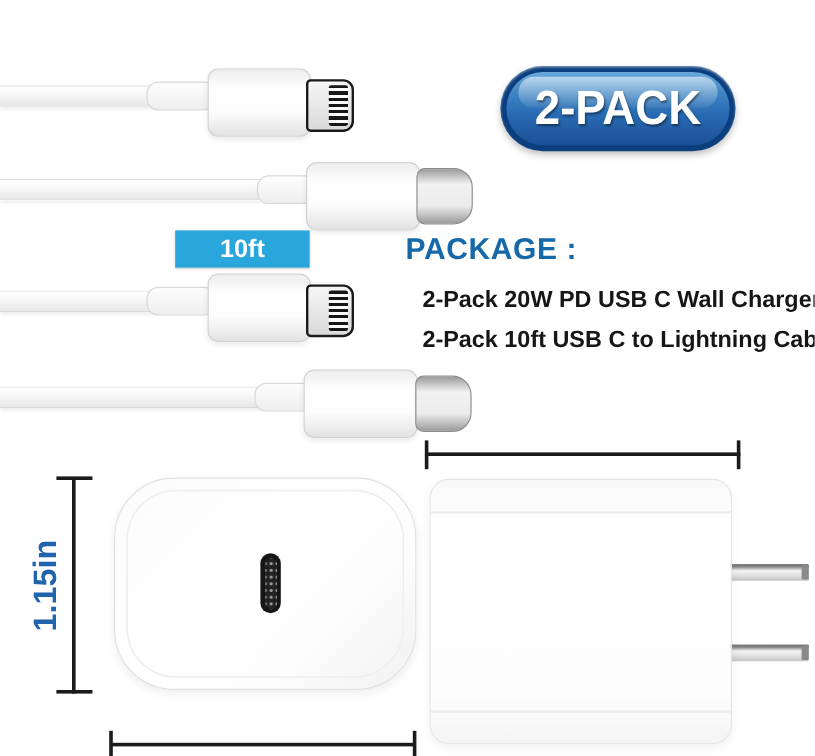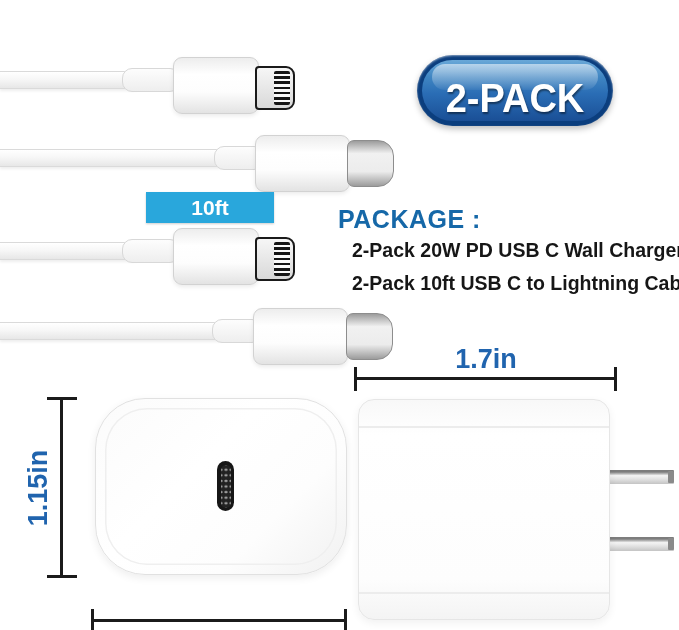--- a/index.html
+++ b/index.html
@@ -16,21 +16,21 @@
   }
   .title span{display:inline-block;transform:scaleX(0.84);transform-origin:center;letter-spacing:-0.5px;}
   
   .badge{
     position:absolute;left:417px;top:55px;width:196px;height:71px;border-radius:36px;
     background:#0b3e7e;box-shadow:0 3px 6px rgba(0,0,0,.25), inset 0 1px 2px rgba(255,255,255,.5);
   }
   .badge-inner{
     position:absolute;inset:5px;border-radius:31px;
     background:linear-gradient(to bottom,#6aa8d8 0%,#3f85c2 28%,#2a6db5 55%,#1a4f96 100%);
-    display:flex;align-items:flex-end;justify-content:center;
+    display:flex;align-items:center;justify-content:center;
   }
   .badge-gloss{
     position:absolute;left:10px;right:10px;top:4px;height:26px;border-radius:20px;
     background:linear-gradient(to bottom,rgba(255,255,255,.55),rgba(255,255,255,.05));
   }
   .badge-text{
     position:relative;color:#fff;font-size:40px;font-weight:bold;letter-spacing:0;
     text-shadow:1px 2px 2px rgba(0,0,0,.45);transform:scaleX(.95);
   }
   
@@ -55,28 +55,28 @@
   .lt-pins{
     position:absolute;right:3px;top:3px;bottom:3px;width:16px;border-radius:2px;
     background:repeating-linear-gradient(to bottom,#161616 0 2.6px,#fafafa 2.6px 5.2px);
   }
   .usbc-tip{
     position:absolute;border:1px solid #8d8d8d;border-radius:7px 16px 16px 7px;
     background:linear-gradient(to bottom,#9c9c9c 0%,#f1f1f1 28%,#ececec 68%,#9c9c9c 100%);
   }
   
   .len-badge{
-    position:absolute;left:146px;top:192px;width:128px;height:31px;background:#29a7dc;
+    position:absolute;left:146px;top:192px;width:112px;height:31px;background:#29a7dc;
     color:#fff;font-size:21px;font-weight:bold;text-align:center;line-height:31px;
     box-shadow:0 1px 2px rgba(0,0,0,.2);
   }
   
   .pkg-heading{
     position:absolute;left:338px;top:194px;font-size:25px;font-weight:bold;
-    color:#1668a8;letter-spacing:.5px;white-space:nowrap;margin-top:11px;
+    color:#1668a8;letter-spacing:.5px;white-space:nowrap;
   }
   .pkg-list{position:absolute;left:352px;top:234px;}
   .pkg-item{
     height:33px;line-height:33px;font-size:19.5px;font-weight:600;color:#161616;white-space:nowrap;
   }
   
   .dim-label{position:absolute;font-size:27px;font-weight:bold;color:#2064ae;text-align:center;}
   .dim-line-h{position:absolute;height:3px;background:#1b1b1b;}
   .dim-line-v{position:absolute;width:3px;background:#1b1b1b;}
   .dim-tick-v{position:absolute;width:3px;height:24px;background:#1b1b1b;}
@@ -170,21 +170,20 @@
   </div>
 
   <div class="len-badge">10ft</div>
 
   <div class="pkg-heading">PACKAGE :</div>
   <div class="pkg-list">
     <div class="pkg-item">2-Pack 20W PD USB C Wall Charger</div>
     <div class="pkg-item">2-Pack 10ft USB C to Lightning Cables</div>
   </div>
 
-  <div class="dim-label" style="left:355px;top:344px;width:262px;">1.7in</div>
   <div class="dim-line-h" style="left:355px;top:377px;width:262px;"></div>
   <div class="dim-tick-v" style="left:354px;top:367px;"></div>
   <div class="dim-tick-v" style="left:614px;top:367px;"></div>
 
   <div class="dim-line-v" style="left:60px;top:398px;height:180px;"></div>
   <div class="dim-tick-h" style="left:47px;top:397px;"></div>
   <div class="dim-tick-h" style="left:47px;top:575px;"></div>
   <div class="dim-label dim-label-rot">1.15in</div>
 
   <div class="dim-line-h" style="left:92px;top:619px;width:254px;"></div>

